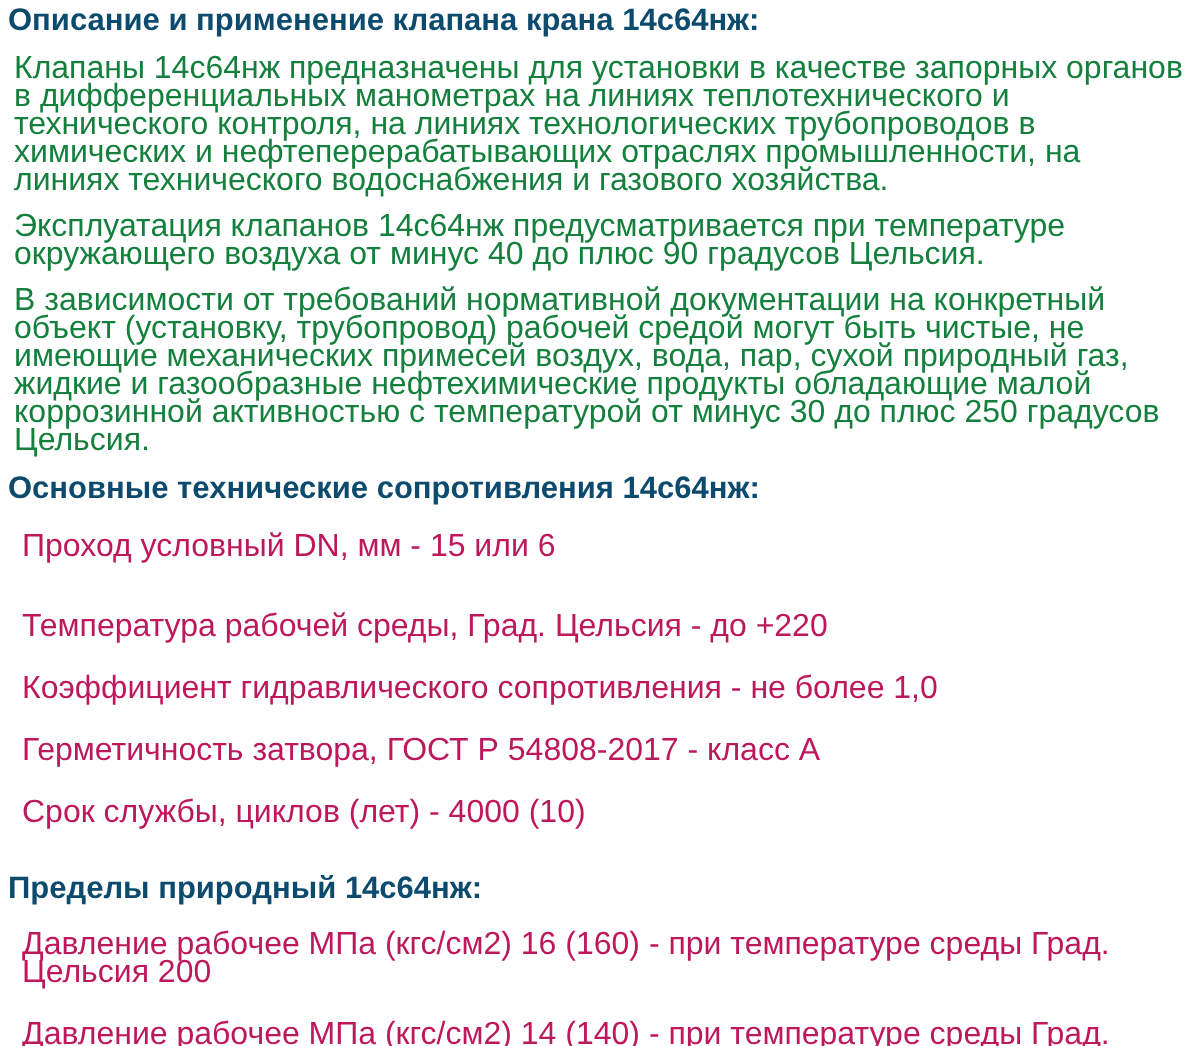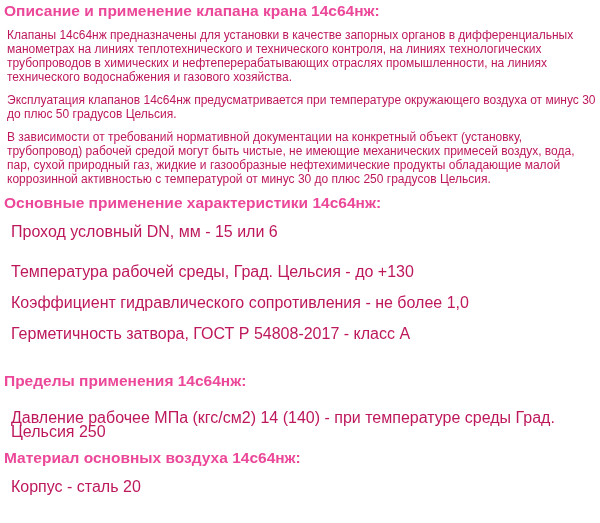--- a/index.html
+++ b/index.html
@@ -3,63 +3,65 @@
 <meta charset="utf-8">
 <style>
   html, body { margin: 0; padding: 0; background: #ffffff; }
   body {
     width: 600px; height: 523px; overflow: hidden;
     font-family: "Liberation Sans", sans-serif;
     color: #222222;
   }
   .page { padding: 0 4px; }
   h2 {
-    font-size: 15.5px; font-weight: bold; color: #ec4899;
+    font-size: 15.5px; font-weight: bold; color: #0c4a6e;
     margin: 0; line-height: 18px;
   }
   .h-desc { padding-top: 2px; }
   p.para {
-    font-size: 12px; line-height: 14px; margin: 0;
-    padding-left: 3px; color: #be185d;
+    font-size: 16px; line-height: 14px; margin: 0;
+    padding-left: 3px; color: #15803d;
   }
   .item {
     font-size: 16px; line-height: 14px; margin: 4px;
     padding-left: 3px; color: #be185d;
   }
 </style>
 </head>
 <body>
 
 <div class="page">
 
   <h2 class="h-desc">Описание и применение клапана крана 14с64нж:</h2>
   <div style="height:8px"></div>
   <p class="para">Клапаны 14с64нж предназначены для установки в качестве запорных органов в дифференциальных манометрах на линиях теплотехнического и технического контроля, на линиях технологических трубопроводов в химических и нефтеперерабатывающих отраслях промышленности, на линиях технического водоснабжения и газового хозяйства.</p>
   <div style="height:9px"></div>
-  <p class="para">Эксплуатация клапанов 14с64нж предусматривается при температуре окружающего воздуха от минус 30 до плюс 50 градусов Цельсия.</p>
+  <p class="para">Эксплуатация клапанов 14с64нж предусматривается при температуре окружающего воздуха от минус 40 до плюс 90 градусов Цельсия.</p>
   <div style="height:9px"></div>
   <p class="para">В зависимости от требований нормативной документации на конкретный объект (установку, трубопровод) рабочей средой могут быть чистые, не имеющие механических примесей воздух, вода, пар, сухой природный газ, жидкие и газообразные нефтехимические продукты обладающие малой коррозинной активностью с температурой от минус 30 до плюс 250 градусов Цельсия.</p>
   <div style="height:8px"></div>
 
-  <h2>Основные применение характеристики 14с64нж:</h2>
+  <h2>Основные технические сопротивления 14с64нж:</h2>
   <div style="height:9px"></div>
   <div class="item">Проход условный DN, мм - 15 или 6</div>
   <div style="height:9px"></div>
   <div style="height:9px"></div>
-  <div class="item">Температура рабочей среды, Град. Цельсия - до +130</div>
+  <div class="item">Температура рабочей среды, Град. Цельсия - до +220</div>
   <div style="height:9px"></div>
   <div class="item">Коэффициент гидравлического сопротивления - не более 1,0</div>
   <div style="height:9px"></div>
   <div class="item">Герметичность затвора, ГОСТ Р 54808-2017 - класс А</div>
   <div style="height:9px"></div>
+  <div class="item">Срок службы, циклов (лет) - 4000 (10)</div>
   <div style="height:9px"></div>
   <div style="height:9px"></div>
 
-  <h2>Пределы применения 14с64нж:</h2>
+  <h2>Пределы природный 14с64нж:</h2>
   <div style="height:8px"></div>
+  <div class="item">Давление рабочее МПа (кгс/см2) 16 (160) - при температуре среды Град. Цельсия 200</div>
   <div style="height:9px"></div>
   <div class="item">Давление рабочее МПа (кгс/см2) 14 (140) - при температуре среды Град. Цельсия 250</div>
   <div style="height:6px"></div>
 
   <h2>Материал основных воздуха 14с64нж:</h2>
   <div style="height:9px"></div>
   <div class="item">Корпус - сталь 20</div>
   <div style="height:9px"></div>
   <div style="height:9px"></div>
 

